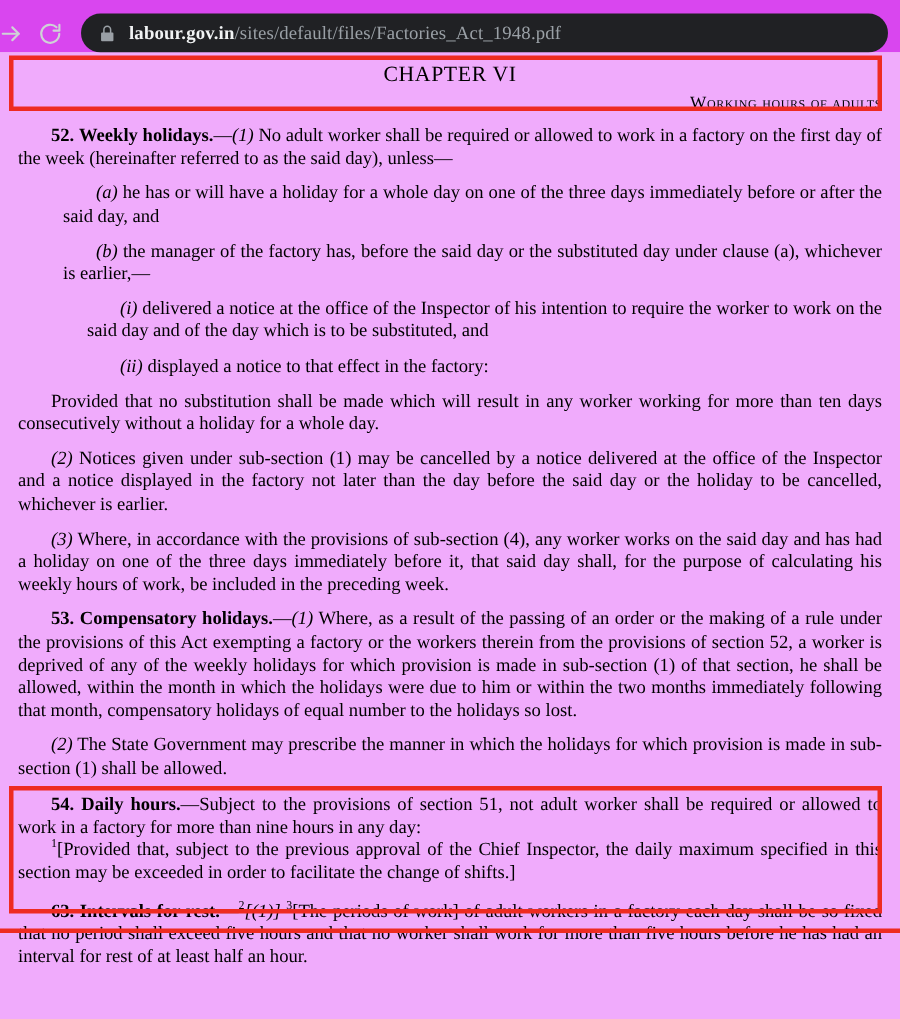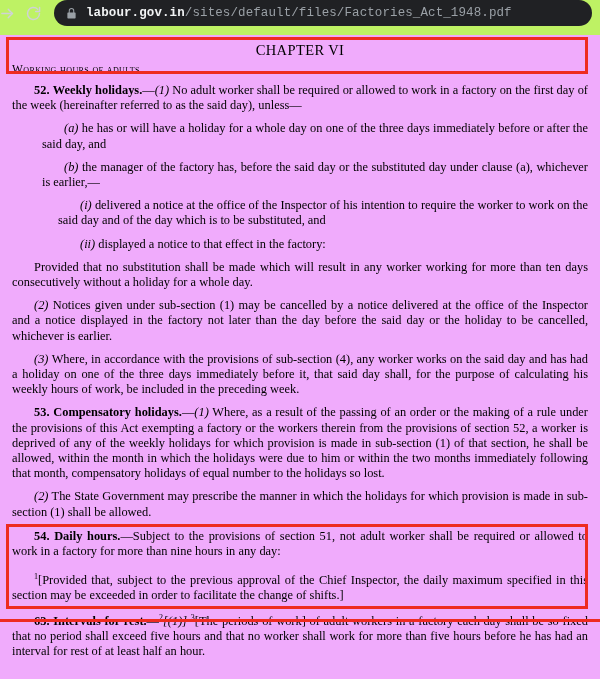--- a/index.html
+++ b/index.html
@@ -9,25 +9,25 @@
     overflow: hidden;
     background: #ffffff;
     font-family: "Liberation Serif", serif;
   }
 
   
   #browser-chrome {
     position: absolute;
     top: 0; left: 0;
     width: 600px; height: 35px;
-    background: #bef264;
+    background: #d946ef;
     display: flex;
-    align-items: flex-start;
+    align-items: flex-end;
     padding: 0 8px;
-    font-family: Liberation Mono, monospace;
+    font-family: Liberation Serif, serif;
   }
   .nav-btn {
     width: 26px; height: 26px;
     flex: 0 0 26px;
     display: flex; align-items: center; justify-content: center;
     color: #cfd2d6;
     border-radius: 50%;
   }
   .nav-btn svg { display: block; }
   #forward-button { margin-left: -14px; }
@@ -67,21 +67,21 @@
   }
 
   .chapter-title {
     text-align: center;
     font-size: 14.5px;
     letter-spacing: .4px;
     margin: 7px 0 0 0;
     font-family: "Liberation Serif", serif;
   }
   .chapter-sub {
-    text-align: left;
+    text-align: right;
     font-size: 11.5px;
     font-variant: small-caps;
     letter-spacing: .4px;
     margin: 4px 0 0 0;
   }
 
   p.para {
     font-size: 12.4px;
     line-height: 15.2px;
     margin: 6.5px 0 0 0;
@@ -200,21 +200,21 @@
       <p class="para indent1" style="margin-top:8px;">
         <span class="it">(2)</span>
         <span>The State Government may prescribe the manner in which the holidays for which provision is made in sub-section (1) shall be allowed.</span>
       </p>
 
       <p class="para indent1" style="margin-top:9px;">
         <span class="sec-head">54.</span>
         <span class="sec-head">Daily hours.</span><span>—</span><span>Subject to the provisions of section 51, not adult worker shall be required or allowed to work in a factory for more than nine hours in any day:</span>
       </p>
 
-      <p class="para indent1" style="margin-top:14px;">
+      <p class="para indent1" style="margin-top:0;">
         <sup>1</sup><span>[Provided that, subject to the previous approval of the Chief Inspector, the daily maximum specified in this section may be exceeded in order to facilitate the change of shifts.]</span>
       </p>
 
       <p class="para indent1" style="margin-top:10px;">
         <span class="sec-head">63.</span>
         <span class="sec-head">Intervals for rest.</span><span>—</span><sup>2</sup><span class="it">[(1)]</span>
         <sup>3</sup><span>[The periods of work]</span>
         <span>of adult workers in a factory each day shall be so fixed that no period shall exceed five hours and that no worker shall work for more than five hours before he has had an interval for rest of at least half an hour.</span>
       </p>
 

